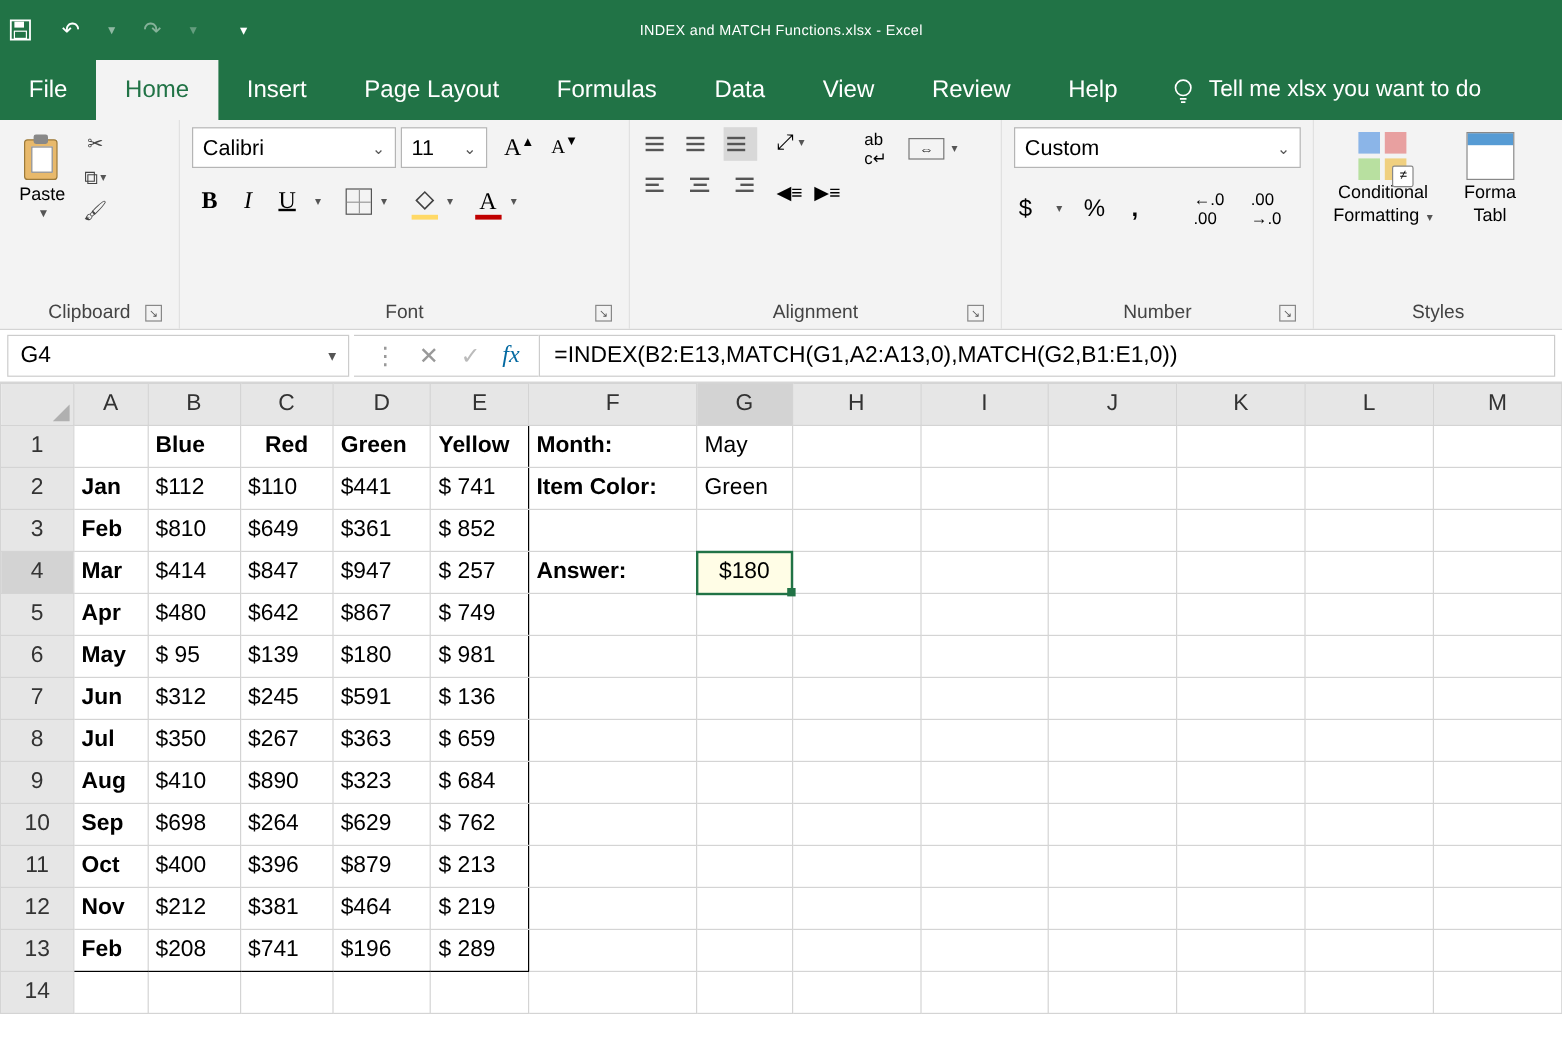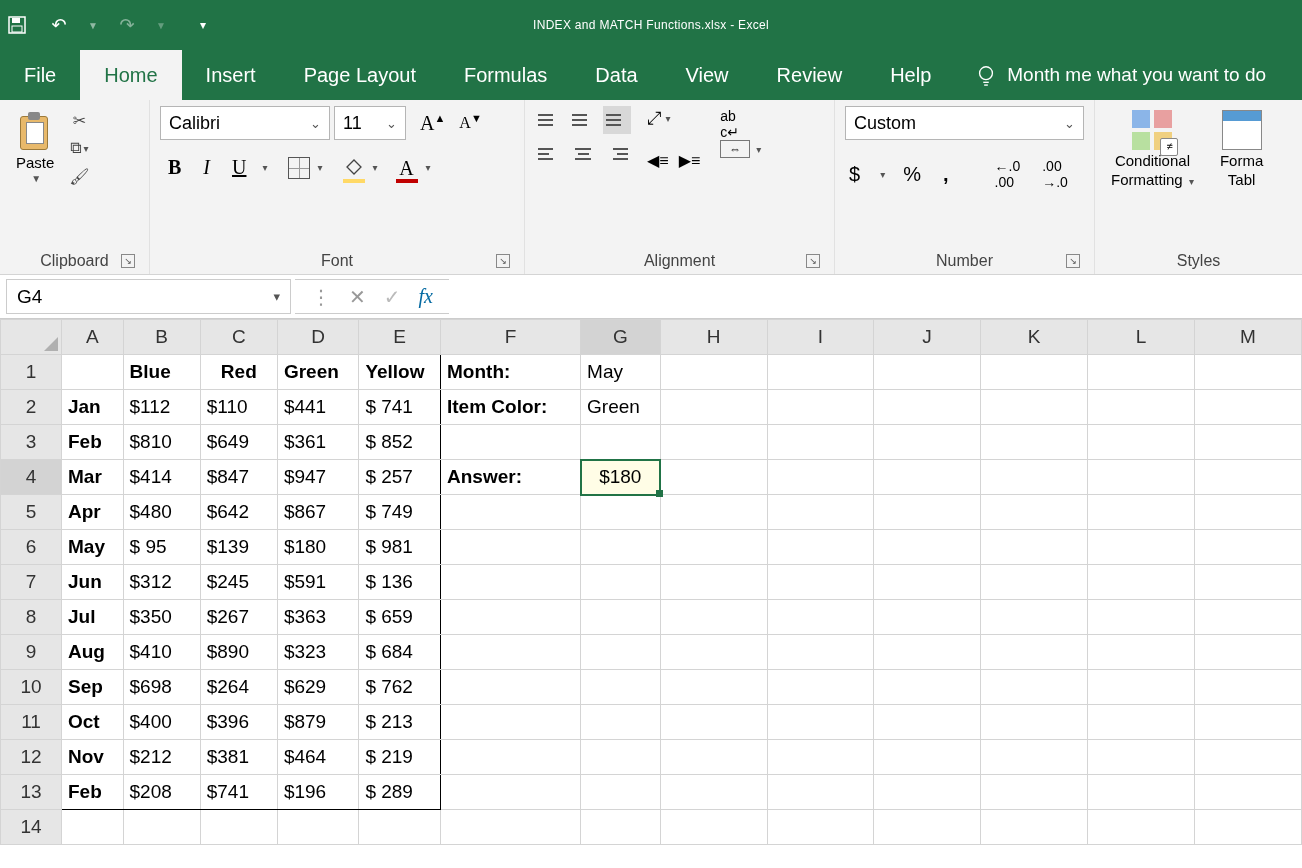--- a/index.html
+++ b/index.html
@@ -49,21 +49,21 @@
 .fill-ic{position:relative;width:22px;height:22px;display:inline-block;}
 .fill-ic::after{content:"";position:absolute;left:0;bottom:-4px;width:100%;height:4px;background:#ffd966;}
 .textcolor-ic{position:relative;width:22px;height:22px;display:inline-block;font-family:"Times New Roman",serif;font-size:20px;text-align:center;}
 .textcolor-ic::after{content:"";position:absolute;left:0;bottom:-4px;width:100%;height:4px;background:#c00000;}
 .dd{font-size:10px;color:#555;margin-left:2px;cursor:pointer;}
 
 .align-grid{display:grid;grid-template-columns:repeat(3,28px);grid-template-rows:repeat(2,28px);gap:6px;}
 .al{cursor:pointer;display:flex;flex-direction:column;justify-content:center;gap:3px;padding:3px;}
 .al span{height:2px;background:#555;display:block;} .al span{width:70%}
 .indent-row{display:flex;gap:10px;margin-top:4px;}
-.wrap-col{display:flex;flex-direction:column;margin-left:12px;padding-top:2px;justify-content:flex-end;}
+.wrap-col{display:flex;flex-direction:row;gap:18px;margin-left:12px;padding-top:2px;justify-content:flex-end;}
 .wrap-ic{cursor:pointer;display:flex;align-items:center;gap:4px;font-size:14px;}
 
 .num-row1{display:flex;}
 .combo.numfmt{width:252px;}
 .num-row2{display:flex;gap:14px;align-items:center;margin-top:16px;font-size:20px;}
 .nbtn{cursor:pointer;padding:2px 4px;}
 
 .styles-body{display:flex;gap:14px;align-items:flex-start;}
 .cf-icon{width:40px;height:40px;background:linear-gradient(#8bb5e8,#8bb5e8) 0 0/18px 18px no-repeat,linear-gradient(#e8a0a0,#e8a0a0) 22px 0/18px 18px no-repeat,linear-gradient(#b8e0a0,#b8e0a0) 0 22px/18px 18px no-repeat,linear-gradient(#f0d080,#f0d080) 22px 22px/18px 18px no-repeat;position:relative;}
 .cf-icon::after{content:"≠";position:absolute;right:-6px;bottom:-6px;background:#fff;border:1px solid #888;font-size:11px;width:16px;height:16px;text-align:center;line-height:14px;border-radius:2px;}
@@ -124,21 +124,21 @@
   <div class="menu-tab">Data</div>
   <div class="menu-tab">View</div>
   <div class="menu-tab">Review</div>
   <div class="menu-tab">Help</div>
   <div class="tellme">
     <svg class="bulb" viewBox="0 0 24 24">
         <circle cx="12" cy="10" r="7" fill="none" stroke="#fff" stroke-width="1.5"></circle>
         <line x1="9" y1="20" x2="15" y2="20" stroke="#fff" stroke-width="1.5"></line>
         <line x1="10" y1="23" x2="14" y2="23" stroke="#fff" stroke-width="1.5"></line>
       </svg>
-    <span>Month me what you want to do</span>
+    <span>Tell me xlsx you want to do</span>
   </div>
 </div>
 
 <div class="ribbon">
 
   <div class="group" style="width:150px">
     <div class="group-body">
       <div class="big-btn">
         <div class="paste-icon">
             <div class="board"></div>
@@ -296,20 +296,23 @@
 <div class="fbar-row">
   <div class="namebox">
     <span>G4</span>
     <span class="chev">▾</span>
   </div>
   <div class="fb-btns">
     <span style="cursor:pointer">⋮</span>
     <span style="cursor:pointer">✕</span>
     <span style="cursor:pointer;color:#bbb">✓</span>
     <span class="fx">fx</span>
+  </div>
+  <div class="formula-input">
+    <span>=INDEX(B2:E13,MATCH(G1,A2:A13,0),MATCH(G2,B1:E1,0))</span>
   </div>
 </div>
 
 <div class="grid-wrap">
 <table class="sheet">
 <colgroup>
   <col class="col-A">
         <col class="col-A">
         <col class="col-B">
         <col class="col-C">

